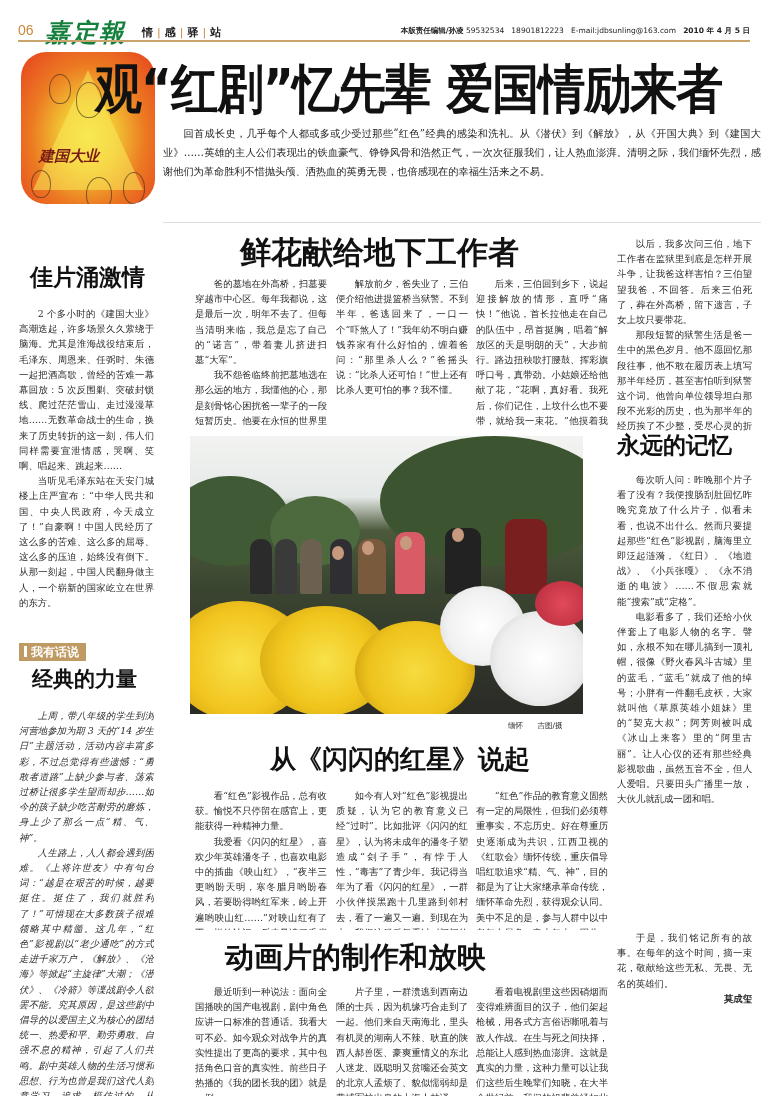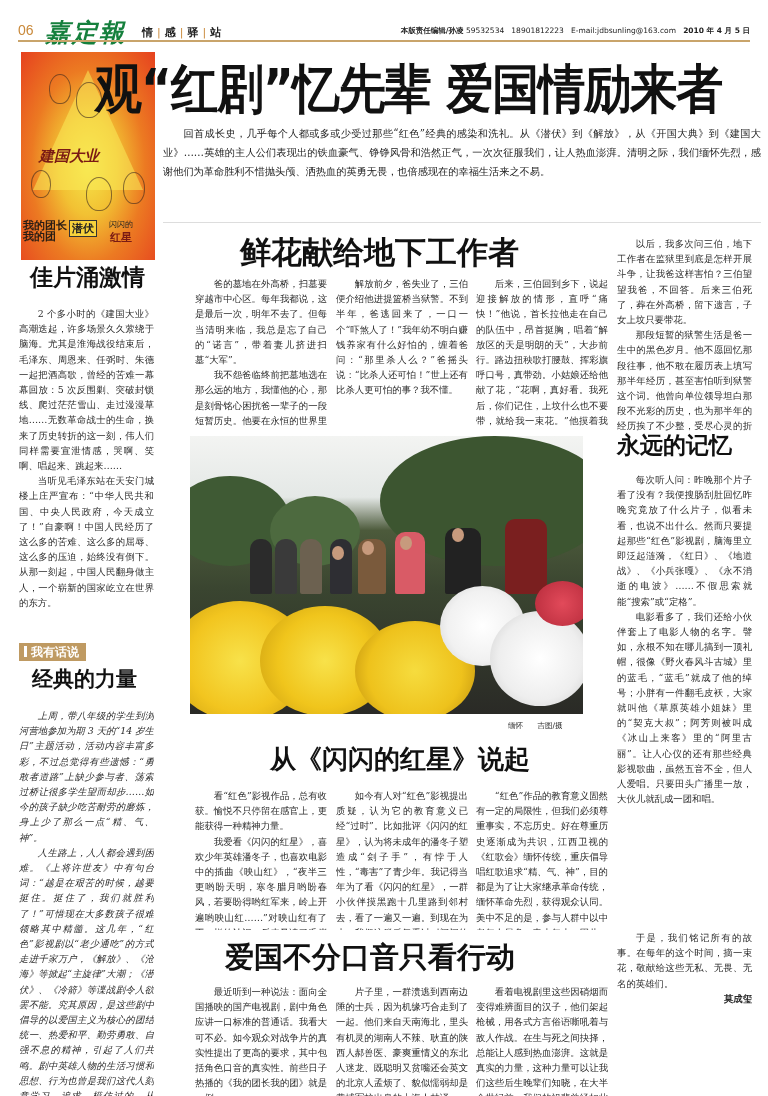--- a/index.html
+++ b/index.html
@@ -11,22 +11,22 @@
   .page-num { position: absolute; left: 0; top: 4px; font-family: "Liberation Sans", sans-serif; font-size: 14px; color: #c9893a; }
   .paper-name { position: absolute; left: 27px; top: -2px; font-family: "DejaVu Serif", serif; font-weight: bold; font-style: italic; font-size: 25px; color: #15803d; letter-spacing: 2px; }
   .section-name { position: absolute; left: 124px; top: 7px; font-family: "DejaVu Sans", sans-serif; font-weight: bold; font-size: 11px; color: #222; letter-spacing: 1px; }
   .section-name span.sep { color: #c9893a; margin: 0 3px; font-weight: normal; }
   .masthead-rule { position: absolute; left: 0; top: 22px; width: 732px; height: 2px; background: #c9a46b; }
   .page-num-rule { position: absolute; left: 0; top: 22px; width: 24px; height: 2px; background: #c9893a; }
   .editor-info { position: absolute; right: 18px; top: 8px; font-family: "DejaVu Sans", sans-serif; font-size: 7.5px; color: #222; white-space: nowrap; }
   .editor-info b { font-weight: bold; }
 
   
-  .poster { position: absolute; left: 21px; top: 52px; width: 134px; height: 208px; overflow: hidden;
-    background: radial-gradient(ellipse at 50% 55%, #f6e64a 0%, #f2c133 30%, #ec7a22 60%, #e6411f 100%); }
+  .poster { position: absolute; left: 21px; top: 52px; width: 134px; height: 152px; overflow: hidden;
+    background: radial-gradient(ellipse at 50% 55%, #f6e64a 0%, #f2c133 30%, #ec7a22 60%, #e6411f 100%); border-radius: 25px; }
   .poster .tri { position: absolute; left: 12px; top: 18px; width: 0; height: 0; border-left: 55px solid transparent; border-right: 55px solid transparent; border-bottom: 120px solid rgba(250,235,90,0.55); }
   .poster .face { position: absolute; border: 1px solid rgba(60,40,30,0.6); border-radius: 50% 50% 45% 45%; }
   .poster .script { position: absolute; left: 18px; top: 95px; font-family: "DejaVu Serif", serif; font-style: italic; font-size: 15px; color: #7a1a14; font-weight: bold; }
   .poster .t1 { position: absolute; left: 2px; top: 168px; font-family: Liberation Serif, serif; font-weight: bold; font-size: 11px; line-height: 11px; color: #2a1d14; }
   .poster .t2 { position: absolute; left: 48px; top: 168px; font-family: "DejaVu Sans", sans-serif; font-weight: bold; font-size: 11px; color: #222; border: 1px solid #333; padding: 0 2px; background: #f7d23c; }
   .poster .t3 { position: absolute; left: 88px; top: 166px; font-family: "DejaVu Sans", sans-serif; font-size: 8px; line-height: 13px; color: #222; text-align: center; }
   .poster .t3 b { display: block; font-size: 11px; color: #7a1a14; }
 
   
   .main-title { position: absolute; left: 95px; top: 54px; font-family: "DejaVu Sans", sans-serif; font-weight: bold; font-size: 47px; letter-spacing: -1px; color: #111; white-space: nowrap; transform: scaleY(1.12); transform-origin: top left; }
@@ -172,21 +172,21 @@
   <p>我爱看《闪闪的红星》，喜欢少年英雄潘冬子，也喜欢电影中的插曲《映山红》，“夜半三更哟盼天明，寒冬腊月哟盼春风，若要盼得哟红军来，岭上开遍哟映山红……”对映山红有了不一样的认识。后来又读了毛岸青、邵华夫妇《我爱韶山的红杜鹃》，于是映山红也就“种”进了幼小的心田。</p>
 </div>
 <div class="col-text" style="left:336px;top:780px;width:132px;height:142px;">
   <p>如今有人对“红色”影视提出质疑，认为它的教育意义已经“过时”。比如批评《闪闪的红星》，认为将未成年的潘冬子塑造成“刽子手”，有悖于人性，“毒害”了青少年。我记得当年为了看《闪闪的红星》，一群小伙伴摸黑跑十几里路到邻村去，看了一遍又一遍。到现在为止，我们这群反复看过《闪闪的红星》的人没有一个被教唆成违法乱纪的杀人魔王，反而大多成为了社会有用之材。</p>
 </div>
 <div class="col-text" style="left:476px;top:780px;width:132px;height:142px;">
   <p>“红色”作品的教育意义固然有一定的局限性，但我们必须尊重事实，不忘历史。好在尊重历史逐渐成为共识，江西卫视的《红歌会》缅怀传统，重庆倡导唱红歌追求“精、气、神”，目的都是为了让大家继承革命传统，缅怀革命先烈，获得观众认同。美中不足的是，参与人群中以中老年人居多，青少年少。因此，我认为“红色”影视剧也应符合时代发展，如加强“红色”动画片的制作和放映，将青少年学生的“眼球”从外国动漫上吸引过来。</p>
 
 </div>
 
-<h2 class="sub-head" style="left:225px;top:938px;font-size:29px;">爱国不分口音只看行动</h2>
+<h2 class="sub-head" style="left:225px;top:938px;font-size:29px;">动画片的制作和放映</h2>
 <div class="col-text" style="left:195px;top:976px;width:132px;height:116px;">
   <p>最近听到一种说法：面向全国播映的国产电视剧，剧中角色应讲一口标准的普通话。我看大可不必。如今观众对战争片的真实性提出了更高的要求，其中包括角色口音的真实性。前些日子热播的《我的团长我的团》就是一例。</p>
 </div>
 <div class="col-text" style="left:336px;top:976px;width:132px;height:116px;">
   <p>片子里，一群溃逃到西南边陲的士兵，因为机缘巧合走到了一起。他们来自天南海北，里头有机灵的湖南人不辣、耿直的陕西人郝兽医、豪爽重情义的东北人迷龙、既聪明又贫嘴还会英文的北京人孟烦了、貌似懦弱却是黄埔军校出身的上海人林译……在那样的年代里，这些草莽英雄来自何方已不再重要，重要的是身在何处、为何而战。他们心中是仅存的希望，手中是仅存的武器，脚下是仅存的家园，身旁是仅存的兄弟，唯一的出路只有抗战胜利。正应了“地无分南北，年无分老幼，无论何人，皆有守土抗战之责，皆应抱定牺牲一切之决心”那句宁波话。</p>
 </div>
 <div class="col-text" style="left:476px;top:976px;width:132px;height:116px;">
   <p>看着电视剧里这些因硝烟而变得难辨面目的汉子，他们架起枪械，用各式方言俗语嘶吼着与敌人作战。在生与死之间抉择，总能让人感到热血澎湃。这就是真实的力量，这种力量可以让我们这些后生晚辈们知晓，在大半个世纪前，我们的祖辈曾经如此万众一心，他们摒弃成见，他们包容差异，肩并肩地站在一起，用血与肉的坚盾砥砺硬略着铁与火的锋刃，这才换回我们衣食无虞的现在与未来。</p>
 </div>
 <div class="col-text" style="left:617px;top:922px;width:135px;height:170px;">

